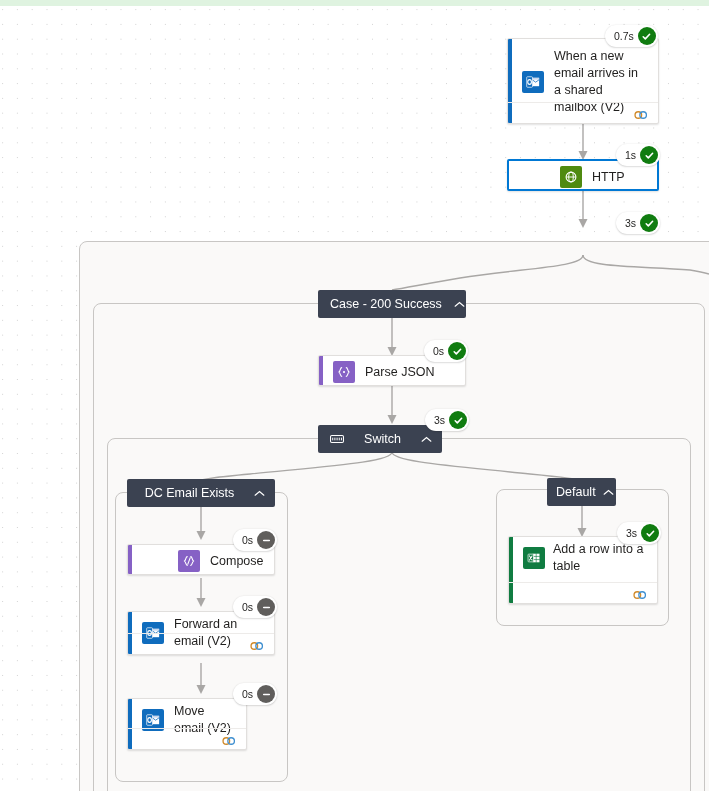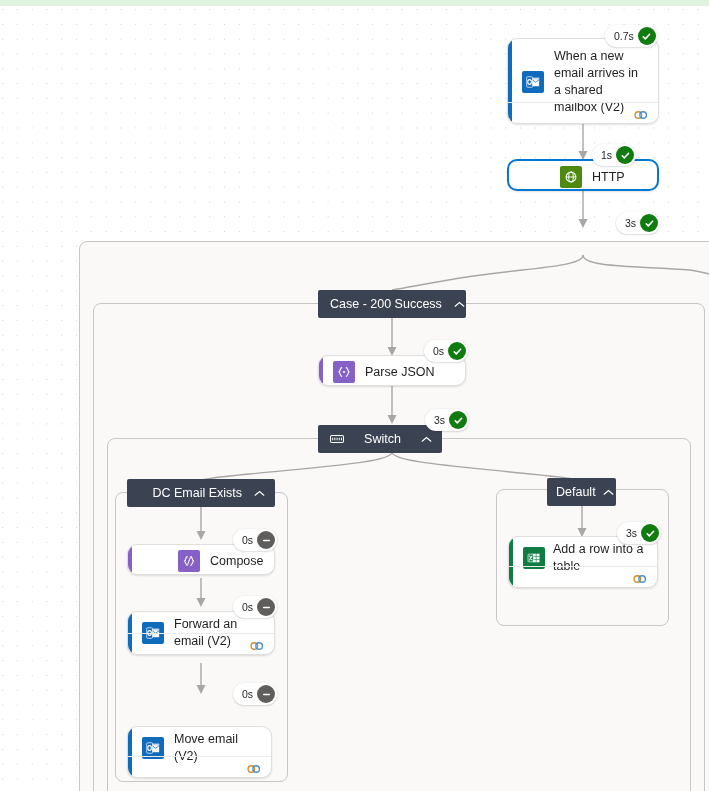--- a/index.html
+++ b/index.html
@@ -57,21 +57,21 @@
   #wires path, #wires line { fill: none; stroke: #a9a7a5; stroke-width: 1.4px; }
   #wires polygon { fill: #a9a7a5; }
 
   
   .card {
     position: absolute;
     box-sizing: border-box;
     background: #ffffff;
     border: 1px solid #e1dfdd;
     box-shadow: 0 1px 2px rgba(0,0,0,0.12);
-    border-radius: 10px;
+    border-radius: 2px;
     overflow: hidden;
   }
   .card.selected {
     border: 2px solid #0078d4;
   }
   .card .accent {
     position: absolute;
     left: 0;
     top: 0;
     bottom: 0;
@@ -255,21 +255,21 @@
       <span class="ico http">
         <svg width="14" height="14" viewBox="0 0 16 16">
           <circle cx="8" cy="8" r="5.6" fill="none" stroke="#ffffff" stroke-width="1.25"></circle>
           <ellipse cx="8" cy="8" rx="2.6" ry="5.6" fill="none" stroke="#ffffff" stroke-width="1.1"></ellipse>
           <line x1="2.4" y1="8" x2="13.6" y2="8" stroke="#ffffff" stroke-width="1.1"></line>
         </svg>
       </span>
       <span class="card-title">HTTP</span>
     </div>
   </div>
-  <div class="badge" style="left:592px; top:144px;">
+  <div class="badge" style="left:616px; top:144px;">
     <span class="dur">1s</span>
     <span class="mark succeeded">
       <svg width="11" height="11" viewBox="0 0 12 12">
           <path d="M2.4 6.3 L4.7 8.6 L9.4 3.6" stroke="#ffffff" stroke-width="1.7" fill="none" stroke-linecap="round" stroke-linejoin="round"></path>
         </svg>
     </span>
   </div>
 
   <div class="badge" style="left:616px; top:212px;">
     <span class="dur">3s</span>
@@ -332,21 +332,21 @@
   <div class="badge" style="left:425px; top:409px;">
     <span class="dur">3s</span>
     <span class="mark succeeded">
       <svg width="11" height="11" viewBox="0 0 12 12">
           <path d="M2.4 6.3 L4.7 8.6 L9.4 3.6" stroke="#ffffff" stroke-width="1.7" fill="none" stroke-linecap="round" stroke-linejoin="round"></path>
         </svg>
     </span>
   </div>
 
   <div class="chip" style="left:127px; top:479px; width:148px; padding-left:10px;">
-    <span class="chip-label" style="text-align:right;">DC Email Exists</span>
+    <span class="chip-label" style="text-align:center;">DC Email Exists</span>
     <span class="chev">
       <svg width="11" height="7" viewBox="0 0 12 8">
           <path d="M1 6 L6 1.7 L11 6" stroke="#ffffff" stroke-width="1.3" fill="none" stroke-linecap="round"></path>
         </svg>
     </span>
   </div>
 
   <div class="card" style="left:127px; top:544px; width:148px; height:31px;padding-left:36px;">
     <div class="accent" style="background:#8661c5;"></div>
     <div class="card-body" style="padding:4px 10px 4px 14px;">
@@ -394,21 +394,21 @@
   </div>
   <div class="badge" style="left:233px; top:596px;">
     <span class="dur">0s</span>
     <span class="mark skipped">
       <svg width="11" height="11" viewBox="0 0 12 12">
           <line x1="3" y1="6" x2="9" y2="6" stroke="#ffffff" stroke-width="1.8" stroke-linecap="round"></line>
         </svg>
     </span>
   </div>
 
-  <div class="card" style="left:127px; top:698px; width:145px; height:52px;margin-top:28px;">
+  <div class="card" style="left:127px; top:698px; width:120px; height:52px;">
     <div class="accent" style="background:#0f6cbd;"></div>
     <div class="card-body" style="padding:4px 10px 4px 14px;">
       <span class="ico outlook">
         <svg width="14" height="14" viewBox="0 0 16 16">
           <rect x="7" y="3.2" width="8" height="9.6" fill="#ffffff"></rect>
           <rect x="7" y="3.2" width="8" height="2.1" fill="#c8d8ee"></rect>
           <path d="M7 5.4 L11 8.2 L15 5.4" stroke="#0f6cbd" stroke-width="0.9" fill="none"></path>
           <rect x="0.8" y="2" width="6.6" height="12" rx="0.9" fill="#0f6cbd" stroke="#ffffff" stroke-width="0.8"></rect>
           <ellipse cx="4.1" cy="8" rx="2.1" ry="2.7" fill="none" stroke="#ffffff" stroke-width="1.25"></ellipse>
         </svg>
@@ -435,21 +435,21 @@
 
   <div class="chip" style="left:547px; top:478px; width:69px; padding-left:9px; padding-right:7px;">
     <span class="chip-label" style="text-align:right;">Default</span>
     <span class="chev" style="margin-left:7px;">
       <svg width="11" height="7" viewBox="0 0 12 8">
           <path d="M1 6 L6 1.7 L11 6" stroke="#ffffff" stroke-width="1.3" fill="none" stroke-linecap="round"></path>
         </svg>
     </span>
   </div>
 
-  <div class="card" style="left:508px; top:536px; width:150px; height:52px;">
+  <div class="card" style="left:508px; top:536px; width:150px; height:68px;">
     <div class="accent" style="background:#107c41;"></div>
     <div class="card-body" style="padding:4px 8px 4px 14px;">
       <span class="ico excel">
         <svg width="14" height="14" viewBox="0 0 16 16">
           <rect x="6.4" y="2.6" width="8.3" height="10.8" fill="#ffffff" stroke="#107c41" stroke-width="0.7"></rect>
           <line x1="6.4" y1="6.2" x2="14.7" y2="6.2" stroke="#107c41" stroke-width="0.7"></line>
           <line x1="6.4" y1="9.8" x2="14.7" y2="9.8" stroke="#107c41" stroke-width="0.7"></line>
           <line x1="10.5" y1="2.6" x2="10.5" y2="13.4" stroke="#107c41" stroke-width="0.7"></line>
           <rect x="1.2" y="3.6" width="6.2" height="8.8" rx="0.8" fill="#107c41" stroke="#ffffff" stroke-width="0.8"></rect>
           <path d="M2.9 5.6 L5.8 10.4 M5.8 5.6 L2.9 10.4" stroke="#ffffff" stroke-width="1.15" stroke-linecap="round"></path>

